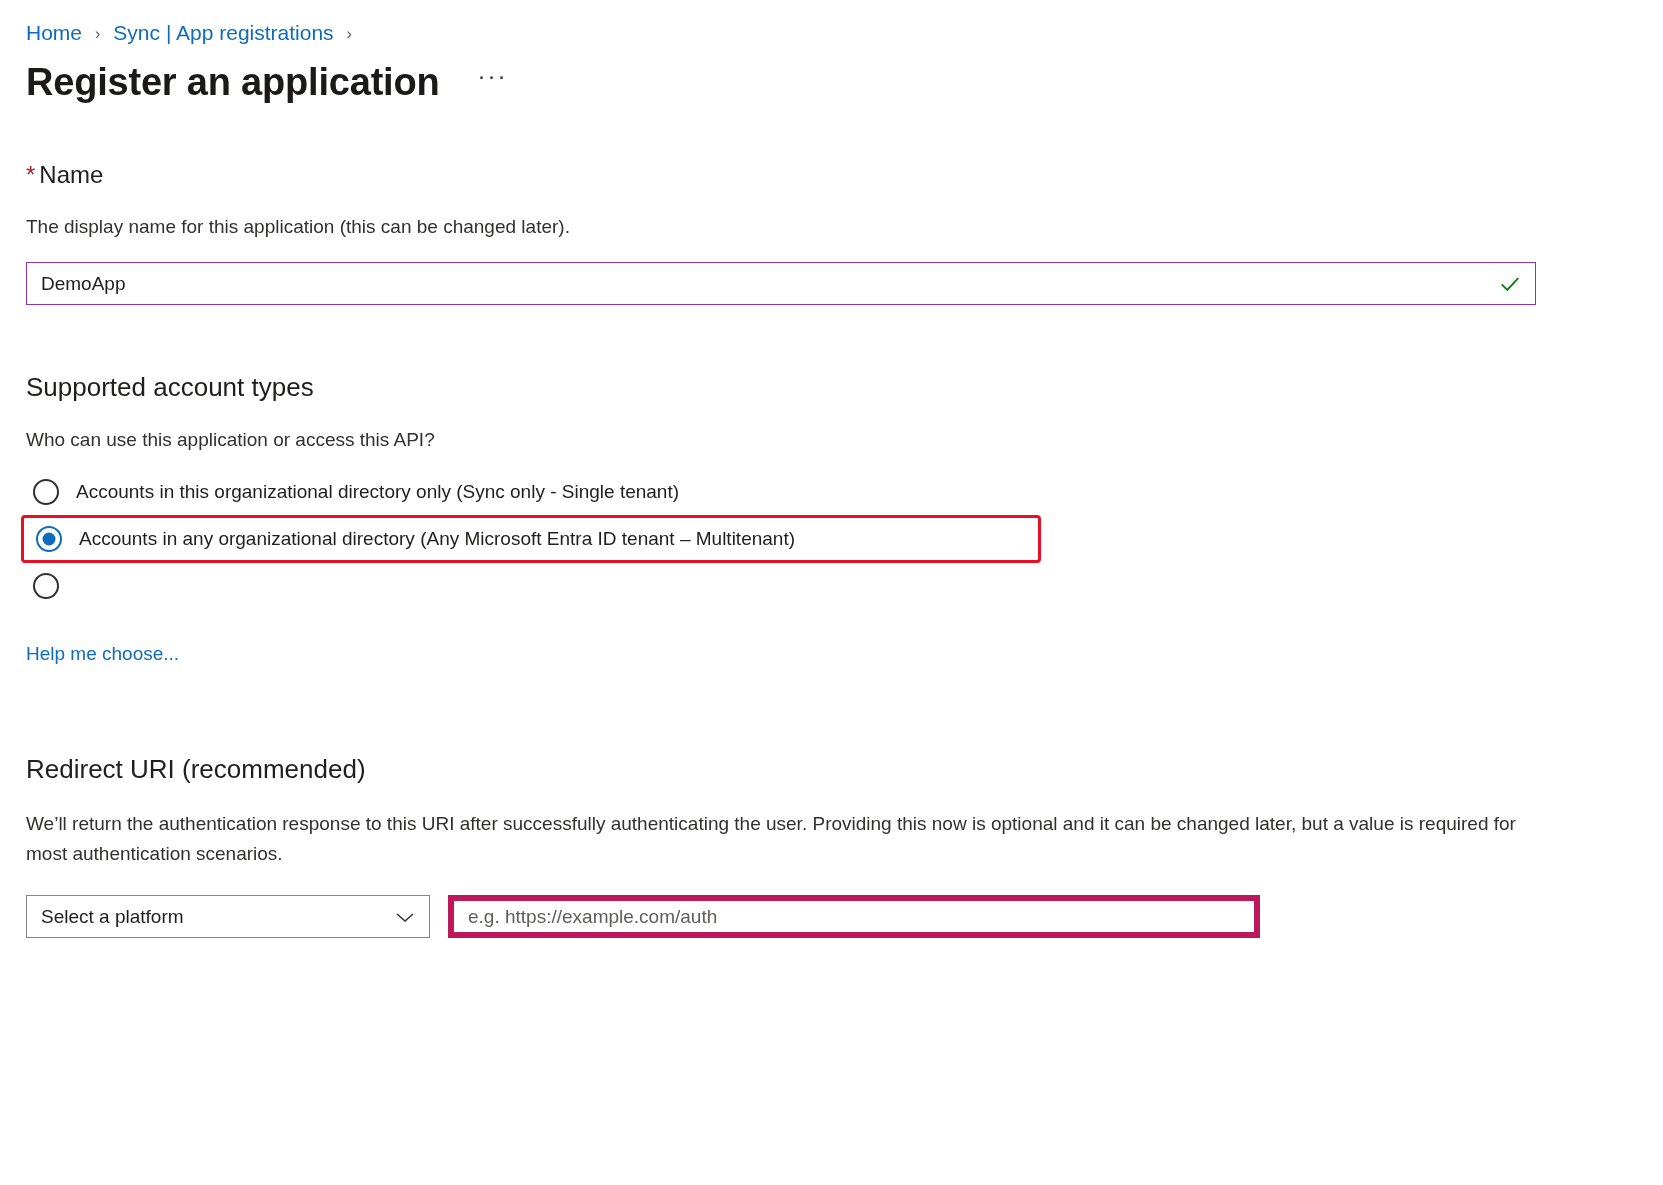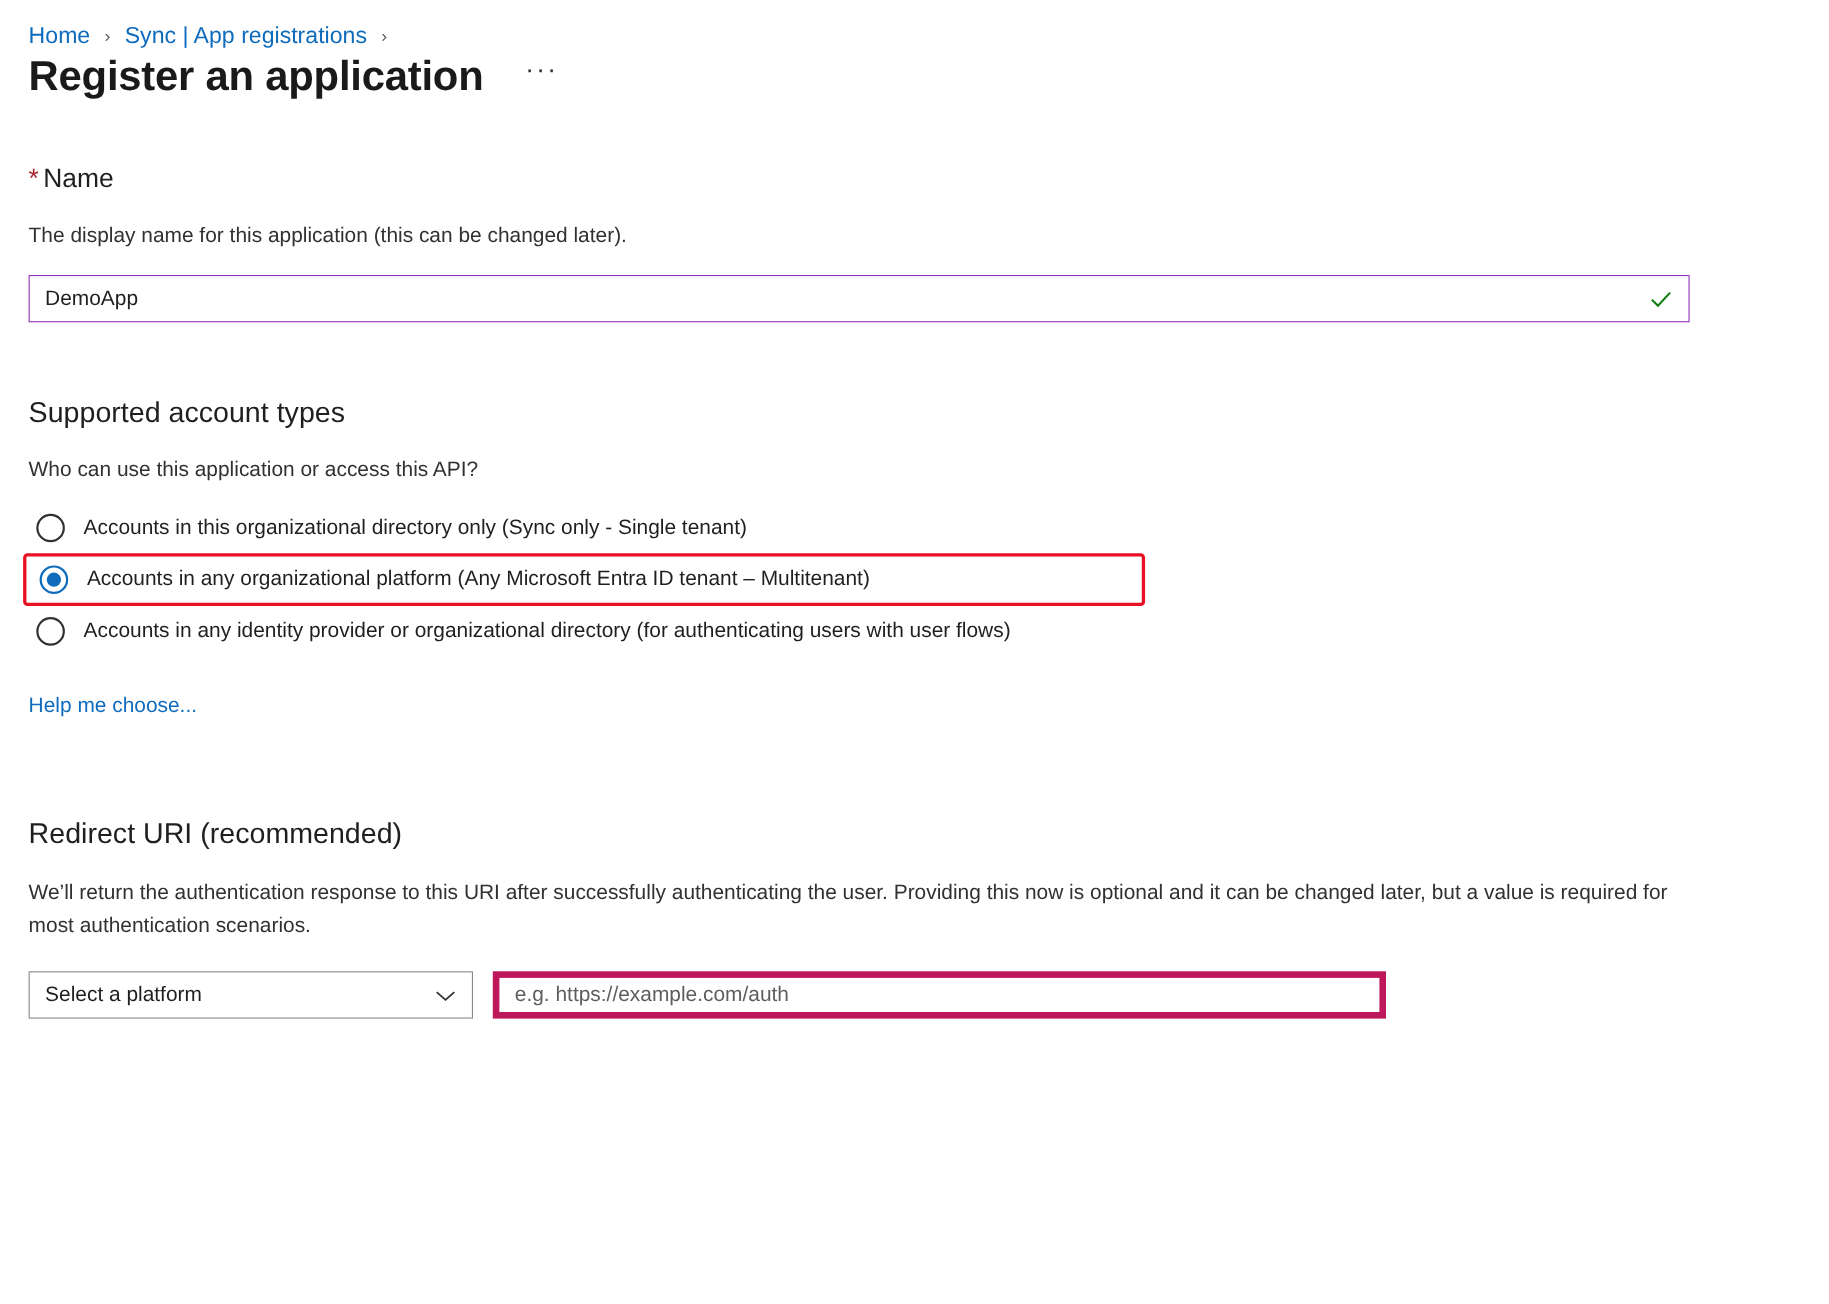--- a/index.html
+++ b/index.html
@@ -20,20 +20,21 @@
     width: 1663px;
   }
 
   
   .breadcrumb {
     display: flex;
     align-items: center;
     font-size: 21px;
     line-height: 28px;
     height: 30px;
+    margin-bottom: 12px;
   }
   .crumb-link {
     color: #0f6cbd;
     cursor: pointer;
     white-space: nowrap;
   }
   .crumb-sep {
     margin: 0 13px;
     color: #605e5c;
     font-size: 16px;
@@ -282,26 +283,25 @@
 
   <div class="radio-list">
 
     <div class="radio-row">
       <span class="radio-mark"></span>
       <span class="radio-text">Accounts in this organizational directory only (Sync only - Single tenant)</span>
     </div>
 
     <div class="radio-row highlighted">
       <span class="radio-mark checked"></span>
-      <span class="radio-text">Accounts in any organizational platform (Any Microsoft Entra ID tenant – Multitenant)</span>
+      <span class="radio-text">Accounts in any organizational directory (Any Microsoft Entra ID tenant – Multitenant)</span>
     </div>
 
     <div class="radio-row">
       <span class="radio-mark"></span>
-      <span class="radio-text">Accounts in any identity provider or organizational directory (for authenticating users with user flows)</span>
     </div>
 
   </div>
 
   <div class="help-link">Help me choose...</div>
 
   <div class="redirect-section">
     <div class="section-head">Redirect URI (recommended)</div>
     <div class="redirect-desc">We’ll return the authentication response to this URI after successfully authenticating the user. Providing this now is optional and it can be changed later, but a value is required for most authentication scenarios.</div>
 

